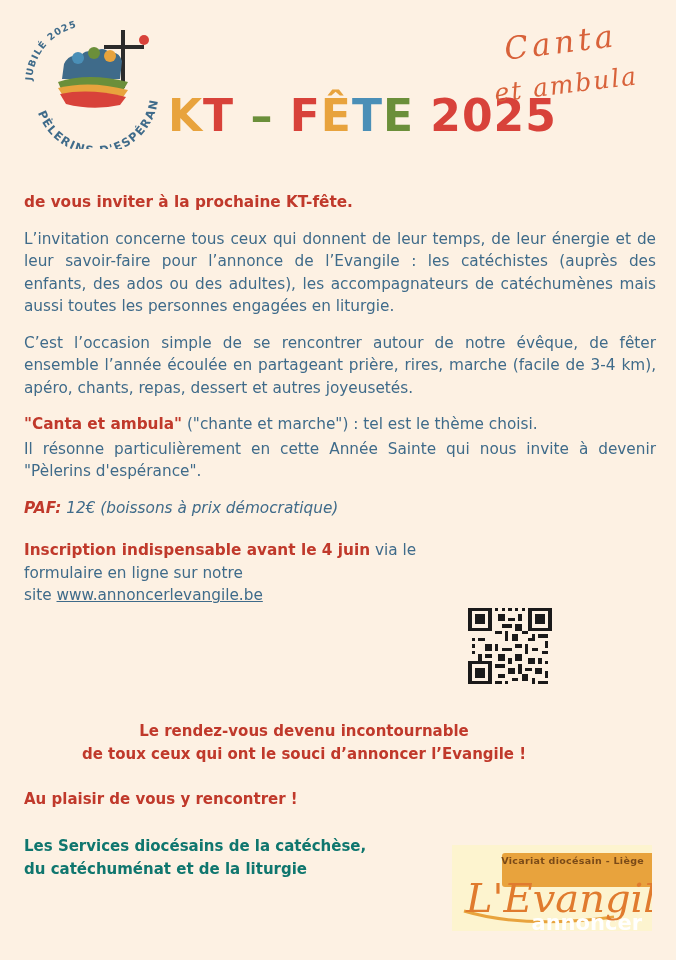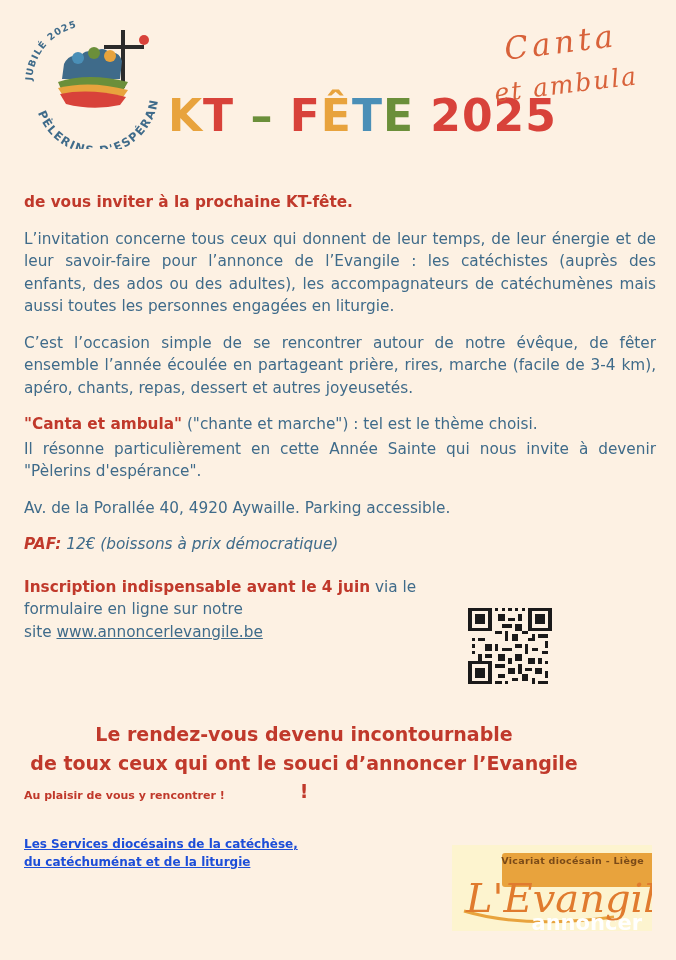--- a/index.html
+++ b/index.html
@@ -143,47 +143,46 @@
 
   
   .tagline {
     position: absolute;
     left: 24px;
     top: 720px;
     width: 560px;
     text-align: center;
     color: #c0392b;
     font-weight: bold;
-    font-size: 19px;
+    font-size: 15px;
     line-height: 1.5;
     font-family: "DejaVu Sans", sans-serif;
   }
 
   .closing {
     position: absolute;
     left: 24px;
     top: 788px;
     width: 560px;
     color: #c0392b;
     font-weight: bold;
-    font-size: 11px;
+    font-size: 15px;
     line-height: 1.5;
     font-family: "DejaVu Sans", sans-serif;
   }
   .signature {
     position: absolute;
     left: 24px;
     top: 835px;
     width: 420px;
-    color: #1d4ed8;
-    font-weight: bold;
-    font-size: 12px;
+    color: #0f766e;
+    font-weight: bold;
+    font-size: 15px;
     line-height: 1.5;
     font-family: "DejaVu Sans", sans-serif;
-    text-decoration: underline;
   }
 
   
   .footer-logo {
     position: absolute;
     left: 452px;
     top: 845px;
     width: 200px;
     height: 86px;
     background: #fdf4cf;
@@ -297,21 +296,20 @@
     <p class="p-justify">C’est l’occasion simple de se rencontrer autour de notre évêque, de fêter ensemble l’année écoulée en partageant prière, rires, marche (facile de 3-4 km), apéro, chants, repas, dessert et autres joyeusetés.</p>
 
     <div class="block-theme">
       <p class="l1 p-left">
         <span class="red-bold">"Canta et ambula"</span><span> ("chante et marche") : tel est le thème choisi.</span>
       </p>
       <p class="p-justify">Il résonne particulièrement en cette Année Sainte qui nous invite à devenir "Pèlerins d'espérance".</p>
     </div>
 
     <div class="block-when">
-      <p class="p-left">Av. de la Porallée 40, 4920 Aywaille. Parking accessible.</p>
     </div>
 
     <div class="block-paf">
       <p class="p-left">
         <span class="red-bold">PAF:</span><span> 12€ (boissons à prix démocratique)</span>
       </p>
     </div>
 
     <div class="block-inscr">
       <p class="p-left">

